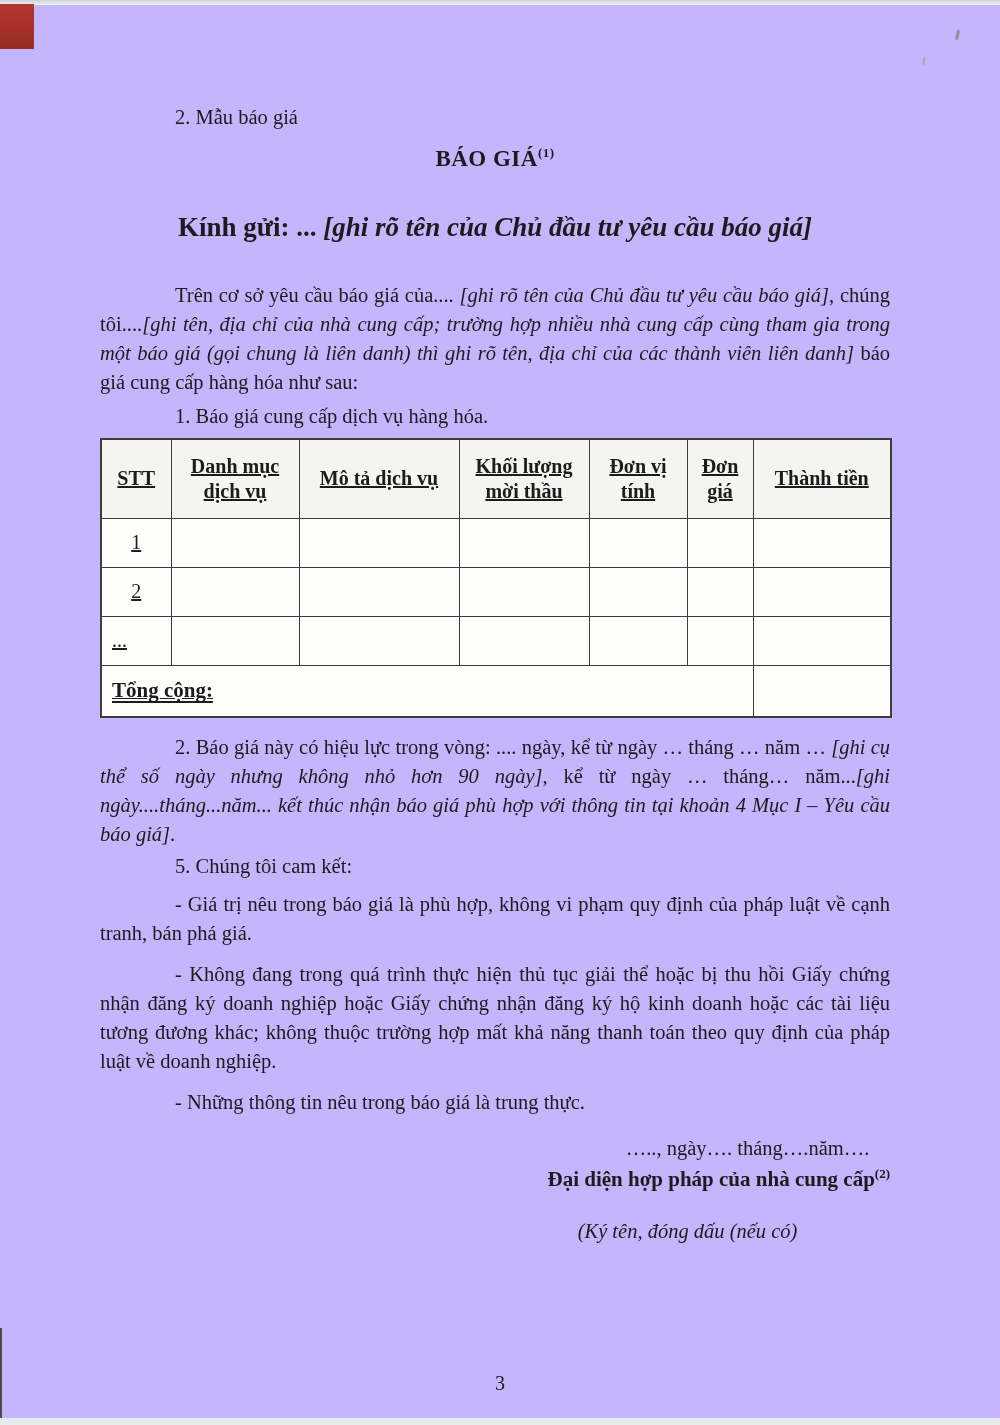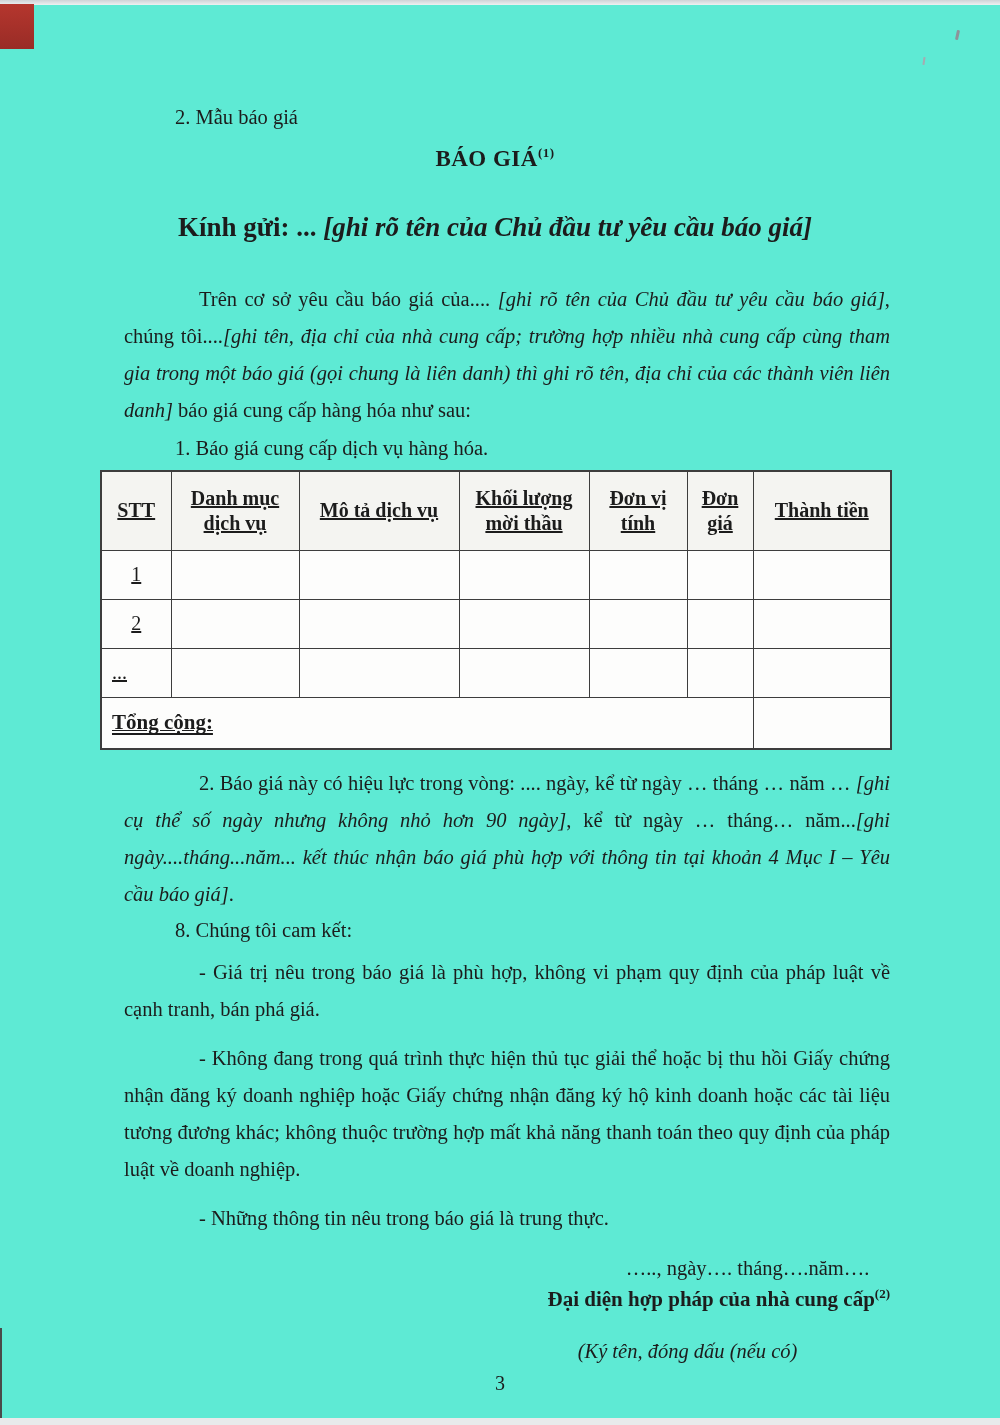--- a/index.html
+++ b/index.html
@@ -1,19 +1,19 @@
 <!DOCTYPE html>
 <html><head>
 <meta charset="utf-8">
 <style>
   html, body { margin:0; padding:0; background:#ffffff; }
   .page {
     position:relative;
     width:1000px; height:1425px;
-    background:#5eead4;
+    background:#c4b5fd;
     overflow:hidden;
     font-family:"Liberation Serif","DejaVu Serif",serif;
     color:#1c1c1c;
   }
   
   .edge-top    { position:absolute; top:0; left:0; right:0; height:5px; background:linear-gradient(#ced3d7,#eef0f1); }
   .edge-bottom { position:absolute; bottom:0; left:0; right:0; height:7px; background:#e8eaeb; }
   .edge-left-line { position:absolute; left:0; top:1328px; bottom:5px; width:2px; background:#4a4a4a; }
   .red-mark { position:absolute; left:0; top:4px; width:34px; height:45px; background:linear-gradient(#b5362e,#992c26); }
   .mark-a { position:absolute; left:956px; top:30px; width:3px; height:10px; background:#8d9399; transform:rotate(12deg); border-radius:1px; }
@@ -21,21 +21,21 @@
 
   .content { position:absolute; left:100px; top:0; width:790px; }
   p { margin:0; }
 
   .heading    { margin-top:106px; padding-left:75px; font-size:20.5px; }
   .doc-title  { margin-top:16px; text-align:center; font-weight:bold; font-size:23px; letter-spacing:0.5px; }
   .doc-title sup { font-size:13px; font-weight:bold; }
   .salutation { margin-top:40px; text-align:center; font-weight:bold; font-size:27px; }
   .salutation .it { font-style:italic; }
 
-  .para { font-size:20.5px; line-height:37px; text-align:justify; text-indent:75px;margin-left:24px; }
+  .para { font-size:20.5px; line-height:29px; text-align:justify; text-indent:75px; }
   .intro { margin-top:38px; }
   .item-line { margin-top:8px; padding-left:75px; font-size:20.5px; }
   .it { font-style:italic; }
 
   table.quote {
     margin-top:10px;
     border-collapse:collapse;
     width:790px;
     table-layout:fixed;
     border:2px solid #3d3d3d;
@@ -147,21 +147,21 @@
         </tr>
         <tr>
           <td class="total-cell" colspan="6"><span class="total-label">Tổng cộng:</span></td>
           <td class="data"></td>
         </tr>
       </tbody>
     </table>
 
     <p class="para validity"><span>2. Báo giá này có hiệu lực trong vòng: .... ngày, kể từ ngày … tháng … năm … </span><span class="it">[ghi cụ thể số ngày nhưng không nhỏ hơn 90 ngày]</span><span>, kể từ ngày … tháng… năm...</span><span class="it">[ghi ngày....tháng...năm... kết thúc nhận báo giá phù hợp với thông tin tại khoản 4 Mục I – Yêu cầu báo giá]</span><span>.</span></p>
 
-    <p class="commit-heading">8. Chúng tôi cam kết:</p>
+    <p class="commit-heading">5. Chúng tôi cam kết:</p>
 
     <p class="para commit-item">- Giá trị nêu trong báo giá là phù hợp, không vi phạm quy định của pháp luật về cạnh tranh, bán phá giá.</p>
     <p class="para commit-item">- Không đang trong quá trình thực hiện thủ tục giải thể hoặc bị thu hồi Giấy chứng nhận đăng ký doanh nghiệp hoặc Giấy chứng nhận đăng ký hộ kinh doanh hoặc các tài liệu tương đương khác; không thuộc trường hợp mất khả năng thanh toán theo quy định của pháp luật về doanh nghiệp.</p>
     <p class="para commit-item">- Những thông tin nêu trong báo giá là trung thực.</p>
 
     <div class="sig-block">
       <p class="sig-date">….., ngày…. tháng….năm….</p>
       <p class="sig-rep"><span>Đại diện hợp pháp của nhà cung cấp</span><sup>(2)</sup></p>
       <p class="sig-note">(Ký tên, đóng dấu (nếu có)</p>
     </div>

